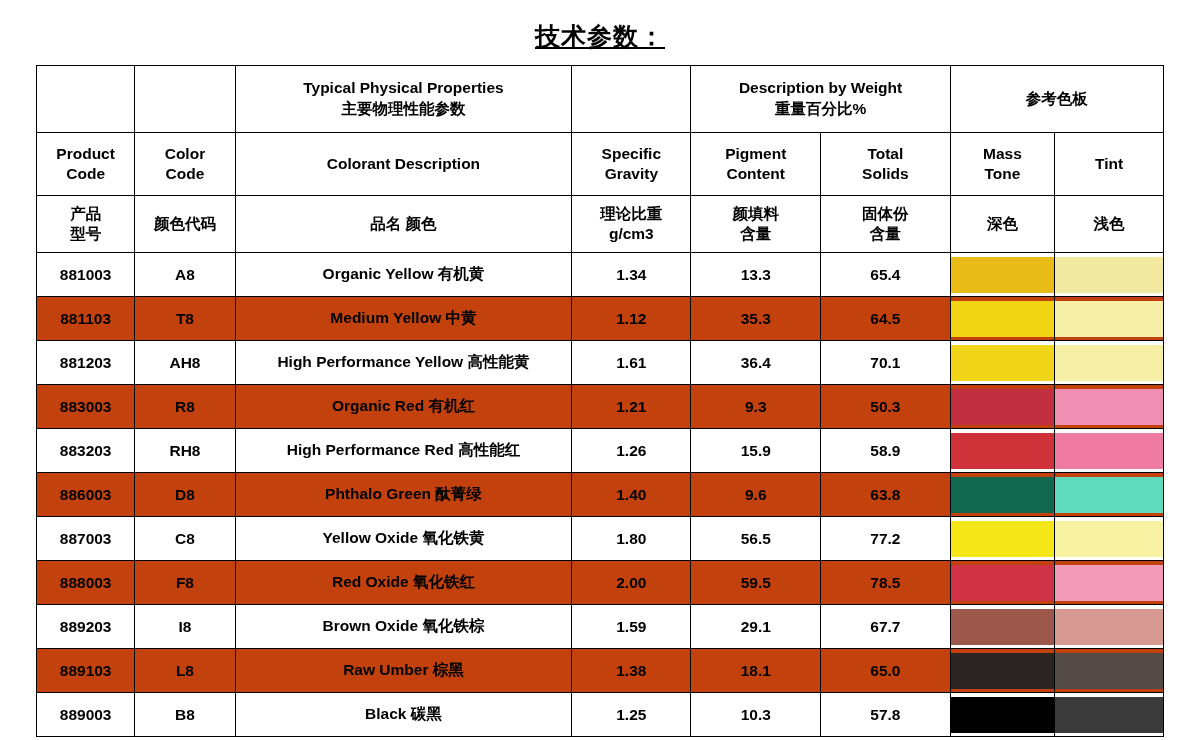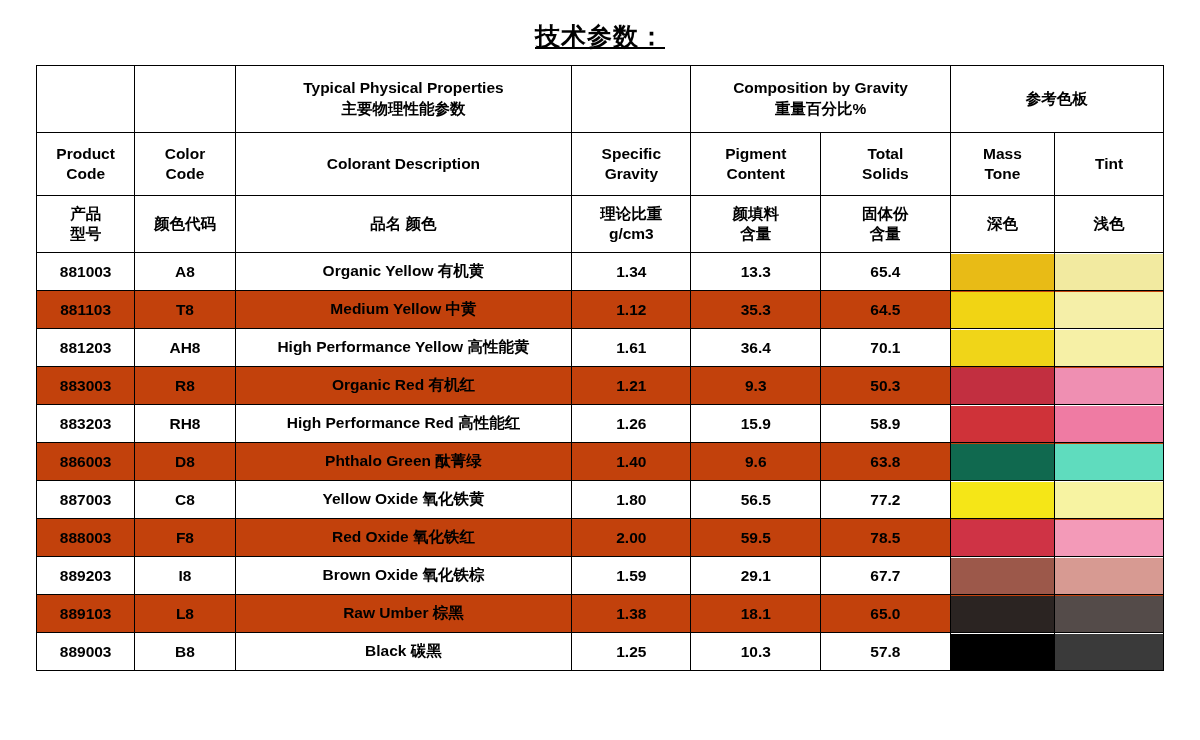--- a/index.html
+++ b/index.html
@@ -62,21 +62,21 @@
     line-height: 1.3;
     height: 62px;
   }
   .hdr-cn {
     font-size: 15.5px;
     line-height: 1.3;
     height: 56px;
   }
   .hdr-group .sub, .hdr-en .sub, .hdr-cn .sub { display: block; }
 
-  tbody tr { height: 38px; }
+  tbody tr { height: 44px; }
   tbody tr.alt td { background: #c2410c; }
   td.desc {
     text-align: left;
     padding-left: 14px;
     font-size: 16px;
     margin-left: 12px;
   }
   td.swatch { padding: 0; }
   .sw {
     width: 100%;
@@ -108,21 +108,21 @@
     <thead>
       <tr>
         <td class="hdr-group"></td>
         <td class="hdr-group"></td>
         <td class="hdr-group">
           <span class="sub">Typical Physical Properties</span>
           <span class="sub">主要物理性能参数</span>
         </td>
         <td class="hdr-group"></td>
         <td class="hdr-group" colspan="2">
-          <span class="sub">Composition by Gravity</span>
+          <span class="sub">Description by Weight</span>
           <span class="sub">重量百分比%</span>
         </td>
         <td class="hdr-group" colspan="2">参考色板</td>
       </tr>
       <tr>
         <td class="hdr-en">
           <span class="sub">Product</span>
           <span class="sub">Code</span>
         </td>
         <td class="hdr-en">

